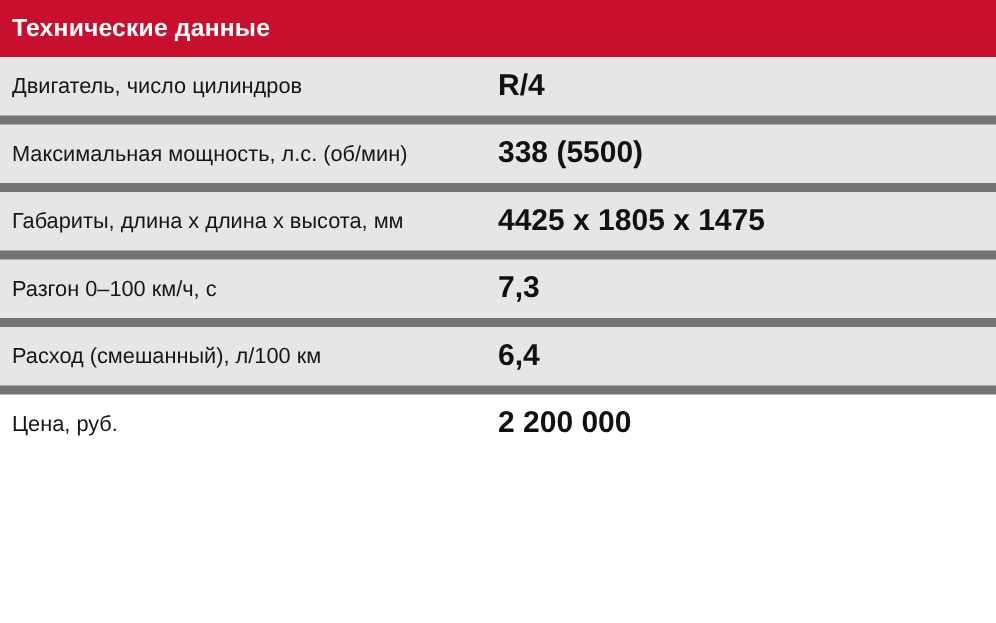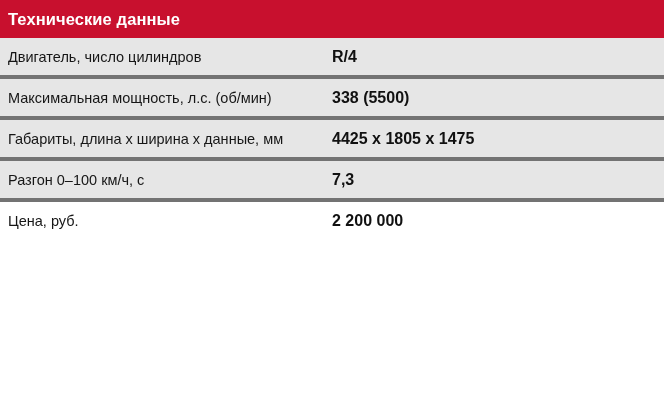--- a/index.html
+++ b/index.html
@@ -24,42 +24,42 @@
   .header-cell {
     color: #ffffff;
     font-size: 16.5px;
     font-weight: bold;
     padding: 8px 8px 8px 8px;
     text-align: left;
     letter-spacing: 0.1px;
     height: 22px;
   }
   .spec-table tr.data-row {
-    border-bottom: 4px solid #737373;
+    border-bottom: 6px solid #737373;
   }
   .spec-table tr.data-row:last-child {
     border-bottom: none;
   }
   .spec-table tr.data-row.shaded {
     background: #e6e6e6;
   }
   .spec-table tr.data-row.plain {
     background: #ffffff;
   }
   td.label-cell {
     font-size: 14.5px;
     color: #161616;
     padding: 8px 4px 8px 8px;
     width: 438px;
     vertical-align: middle;
     height: 21px;
     white-space: nowrap;
   }
   td.value-cell {
-    font-size: 16px;
+    font-size: 20px;
     color: #111111;
     font-weight: bold;
     padding: 8px 8px 8px 0;
     vertical-align: middle;
     white-space: nowrap;
   }
   sup {
     font-size: 9.5px;
     vertical-align: super;
     line-height: 0;
@@ -75,25 +75,29 @@
     </tr>
   <tr class="data-row shaded">
         <td class="label-cell">Двигатель, число цилиндров</td>
         <td class="value-cell">R/4</td>
       </tr>
       <tr class="data-row shaded">
         <td class="label-cell">Максимальная мощность, л.с. (об/мин)</td>
         <td class="value-cell">338 (5500)</td>
       </tr>
       <tr class="data-row shaded">
-        <td class="label-cell">Габариты, длина х ширина х данные, мм</td>
+        <td class="label-cell">Габариты, длина х длина х высота, мм</td>
         <td class="value-cell">4425 х 1805 х 1475</td>
       </tr>
       <tr class="data-row shaded">
         <td class="label-cell">Разгон 0–100 км/ч, с</td>
         <td class="value-cell">7,3</td>
+      </tr>
+      <tr class="data-row shaded">
+        <td class="label-cell">Расход (смешанный), л/100 км</td>
+        <td class="value-cell">6,4</td>
       </tr>
       <tr class="data-row plain">
         <td class="label-cell">Цена, руб.</td>
         <td class="value-cell">2 200 000</td>
       </tr>
     </tbody>
 </table>
 
 </body></html>

